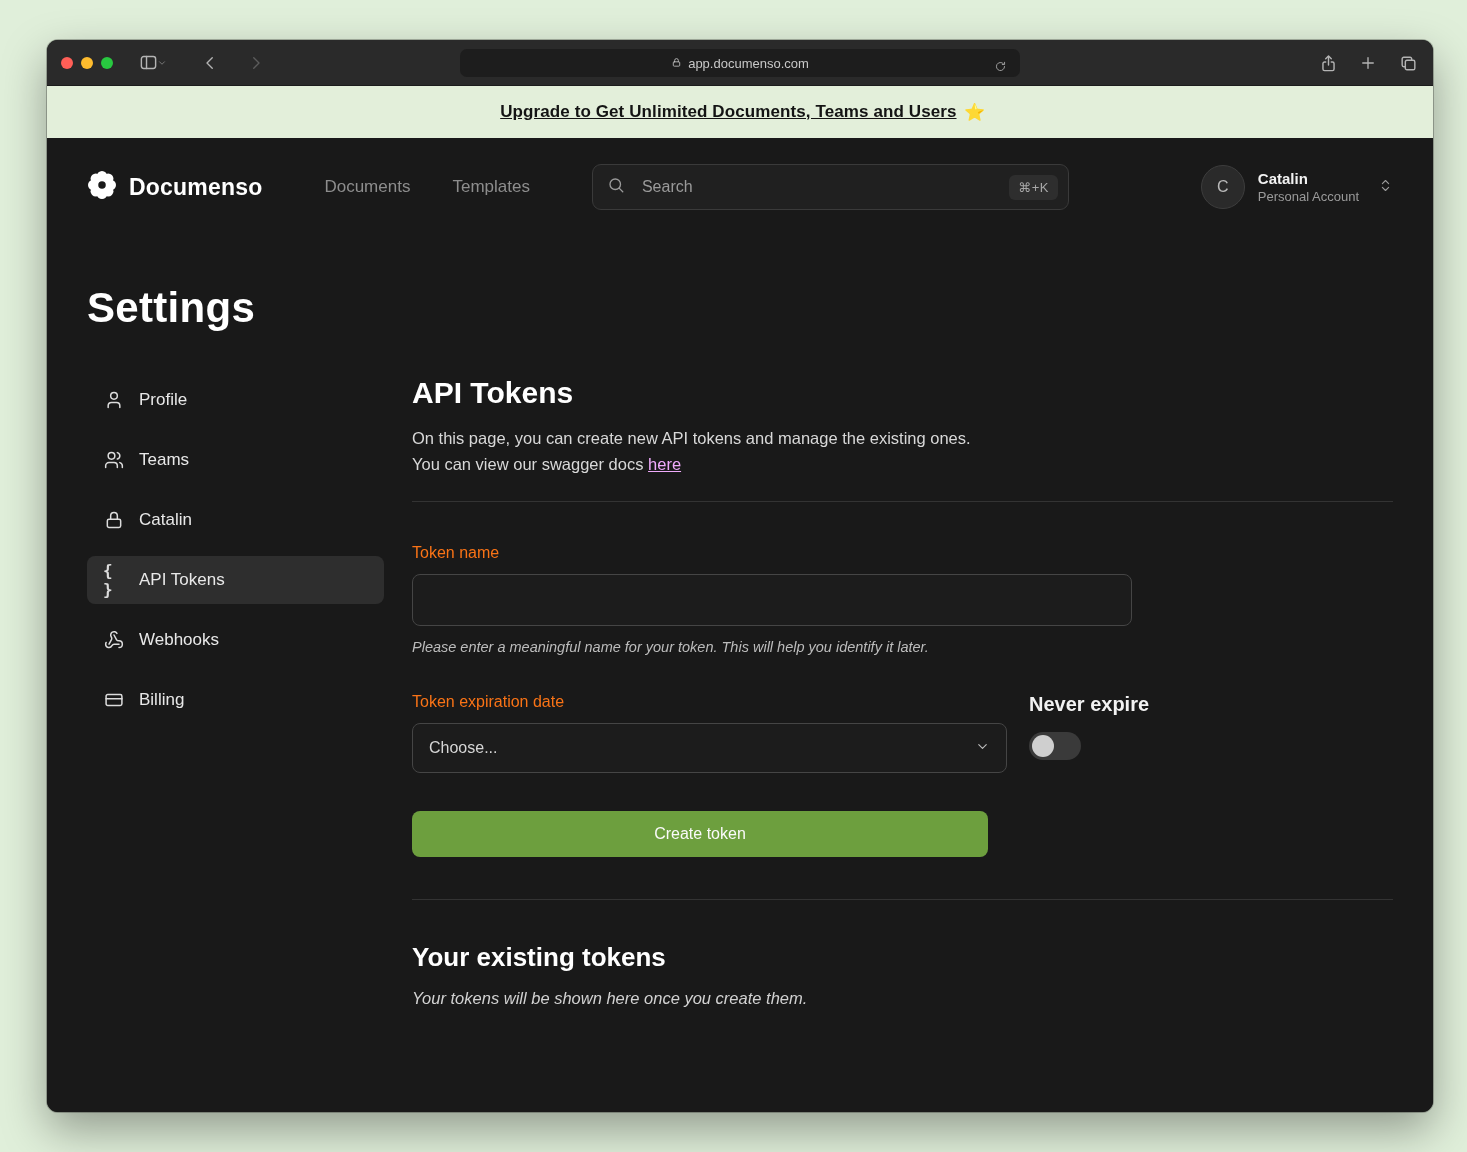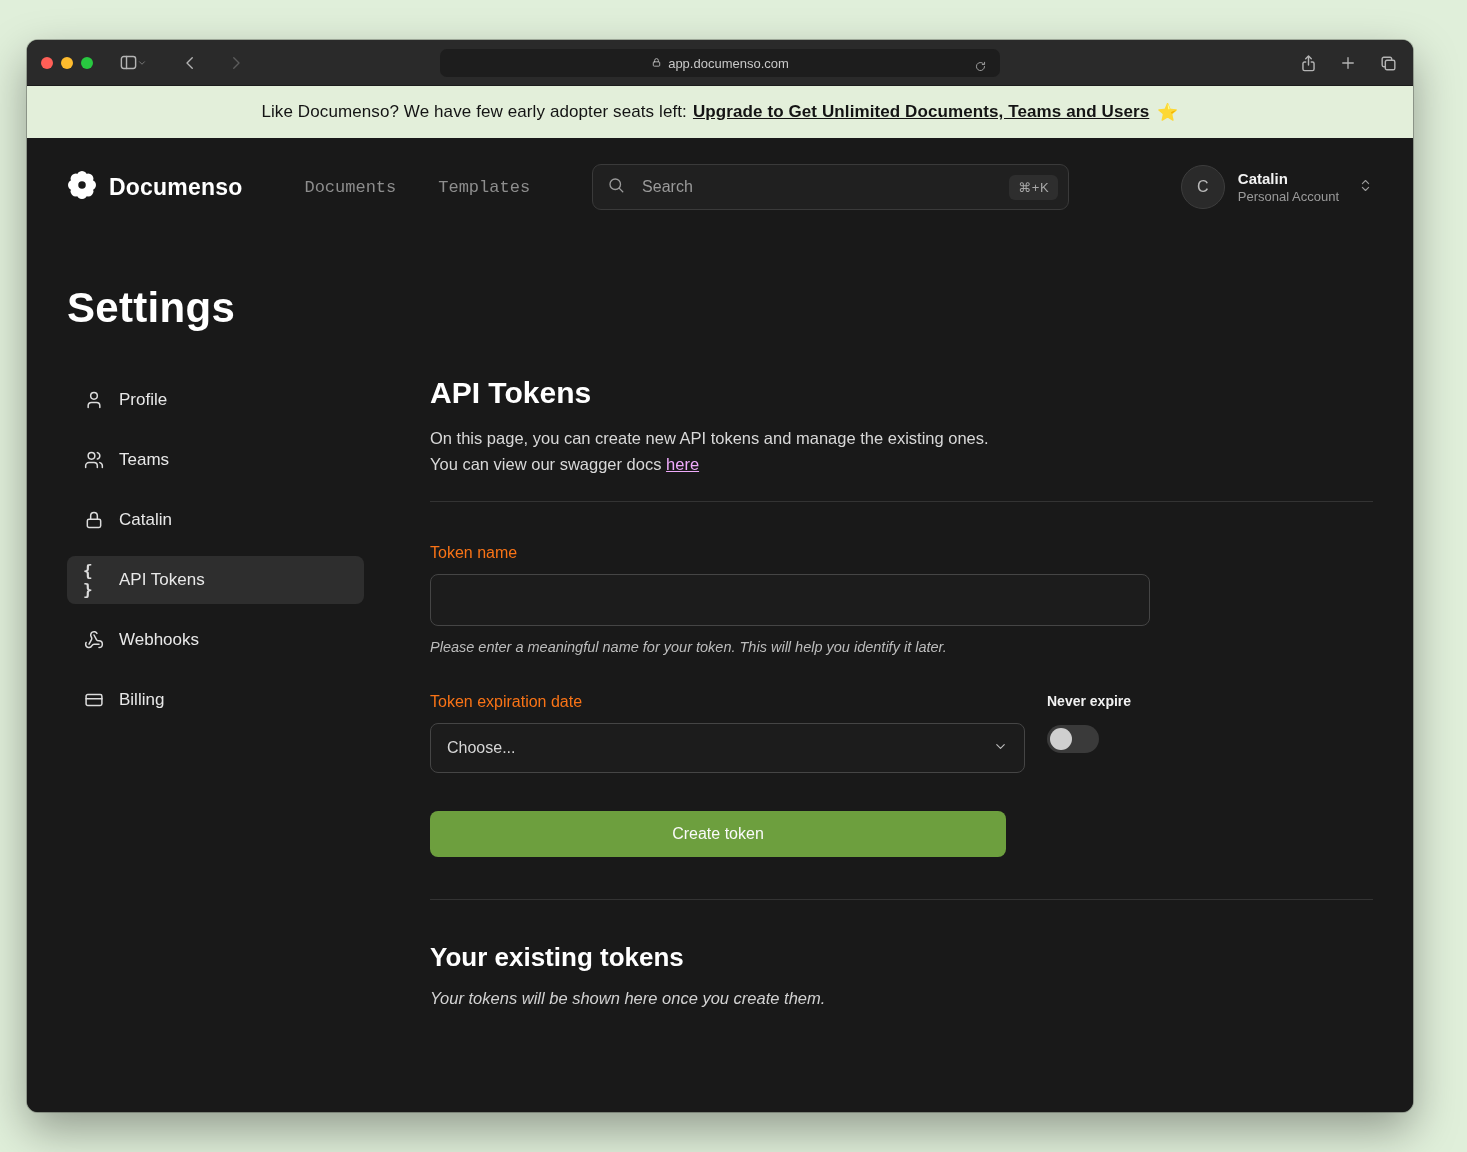--- a/index.html
+++ b/index.html
@@ -1,20 +1,20 @@
 <!DOCTYPE html>
 <html><head>
 <meta charset="utf-8">
 <style>
   * { margin:0; padding:0; box-sizing:border-box; }
   html,body { width:1467px; height:1152px; overflow:hidden; }
   body { background:#e0efda; font-family:"Liberation Sans", sans-serif; }
 
   .window{
-    position:absolute; left:27px; top:40px; width:1386px; height:1072px;
+    position:absolute; left:47px; top:40px; width:1386px; height:1072px;
     border-radius:11px; overflow:hidden; background:#191919;
     box-shadow:0 18px 45px rgba(0,0,0,.35), 0 0 0 1px rgba(0,0,0,.25);
     display:flex; flex-direction:column;
   }
 
   
   .chrome{
     position:relative; height:46px; flex:none; background:#2a2a2a;
     display:flex; align-items:center; padding:0 14px; color:#a9a9a9;
     border-bottom:1px solid #1c1c1c;
@@ -44,21 +44,21 @@
   }
   .banner a{ color:#141414; font-weight:600; text-decoration:underline; margin-left:6px; cursor:pointer; }
   .banner .emoji{ margin-left:8px; }
 
   
   .app{ flex:1; background:#191919; color:#ededed; overflow:hidden; }
   .app-header{ display:flex; align-items:center; padding:26px 40px 20px 40px; }
   .brand{ display:flex; align-items:center; gap:12px; }
   .brand-name{ font-size:23px; font-weight:700; color:#fff; letter-spacing:.2px; }
   .top-nav{ display:flex; gap:42px; margin-left:62px; }
-  .top-nav .nav-link{ font-size:17px; color:#8d8d8d; cursor:pointer;font-family:Liberation Mono, monospace; }
+  .top-nav .nav-link{ font-size:17px; color:#8d8d8d; cursor:pointer; }
 
   .search-box{
     margin-left:62px; width:477px; height:46px; background:#202020;
     border:1px solid #3a3a3a; border-radius:9px;
     display:flex; align-items:center; padding:0 10px 0 14px; gap:17px; color:#9a9a9a;
   }
   .search-box input{
     flex:1; background:transparent; border:none; outline:none;
     color:#e6e6e6; font-size:16px; font-family:inherit;
   }
@@ -73,21 +73,21 @@
     width:44px; height:44px; border-radius:50%; background:#2a2a2a; border:1px solid #3d3d3d;
     display:flex; align-items:center; justify-content:center; font-size:16px; color:#b9b9b9;
   }
   .account-name{ font-size:15px; font-weight:600; color:#f2f2f2; }
   .account-type{ font-size:13px; color:#9a9a9a; margin-top:2px; }
   .account .chev{ color:#9a9a9a; margin-left:6px; }
 
   .app-body{ padding:0 40px; }
   .page-title{ font-size:42px; font-weight:700; color:#fff; margin:54px 0 44px 0; letter-spacing:.3px; }
 
-  .columns{ display:flex; gap:66px; }
+  .columns{ display:flex; gap:28px; }
 
   
   .settings-nav{ width:297px; flex:none; display:flex; flex-direction:column; gap:12px; }
   .settings-item{
     height:48px; display:flex; align-items:center; gap:14px; padding:0 16px;
     border-radius:8px; font-size:17px; color:#e8e8e8; cursor:pointer;
   }
   .settings-item .ico{ width:22px; display:flex; justify-content:center; color:#dcdcdc; }
   .settings-item.active{ background:#2e2e2e; }
   .braces{ font-family:"DejaVu Sans Mono", monospace; font-size:16px; font-weight:700; letter-spacing:1px; }
@@ -109,21 +109,21 @@
 
   .exp-row{ display:flex; margin-top:38px; }
   .exp-col{ width:595px; flex:none; }
   .select{
     margin-top:2px; height:50px; border:1px solid #454545; border-radius:8px;
     display:flex; align-items:center; justify-content:space-between; padding:0 16px;
     color:#d6d6d6; font-size:16px; cursor:pointer; background:#1c1c1c;
   }
   .select .chev{ color:#bdbdbd; }
   .never-col{ margin-left:22px; }
-  .never-label{ font-size:14px; font-weight:600; color:#f2f2f2; }
+  .never-label{ font-size:20px; font-weight:600; color:#f2f2f2; }
   .toggle{
     margin-top:16px; width:52px; height:28px; border-radius:999px;
     background:#3a3a3a; position:relative; cursor:pointer;
   }
   .toggle .knob{
     position:absolute; left:3px; top:3px; width:22px; height:22px; border-radius:50%;
     background:#cfcfcf;
   }
 
   .create-btn{
@@ -206,21 +206,20 @@
       <span class="chrome-btn">
         <svg width="19" height="19" viewBox="0 0 24 24">
             <rect x="8" y="8" width="12" height="12" rx="2"></rect>
             <path d="M16 8V6a2 2 0 0 0-2-2H6a2 2 0 0 0-2 2v8a2 2 0 0 0 2 2h2"></path>
           </svg>
       </span>
     </div>
   </div>
 
   <div class="banner">
-    <span>Like Documenso? We have few early adopter seats left:</span>
     <a>Upgrade to Get Unlimited Documents, Teams and Users</a>
     <span class="emoji">⭐</span>
   </div>
 
   <div class="app">
 
     <div class="app-header">
       <div class="brand">
         <span>
           <svg class="fill" width="30" height="30" viewBox="0 0 24 24" style="color:#fff">

